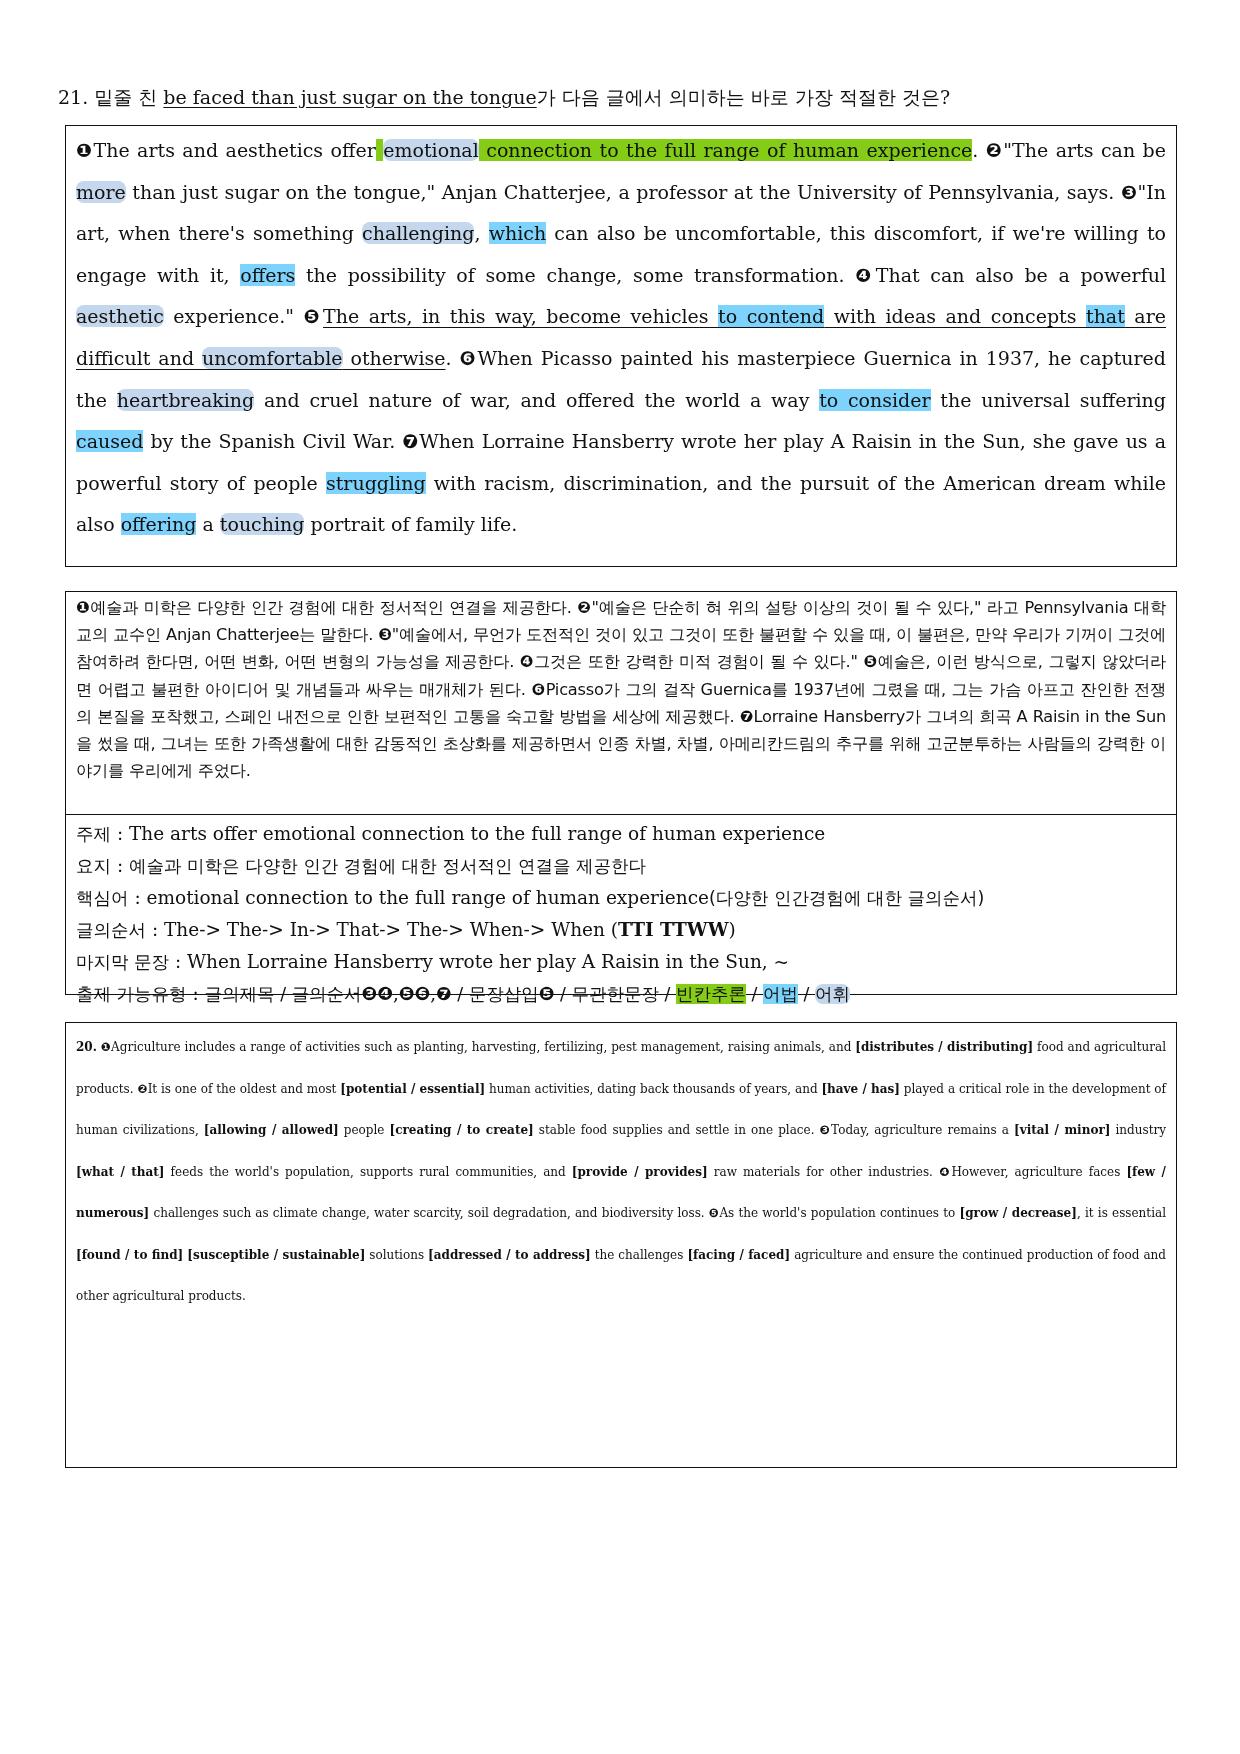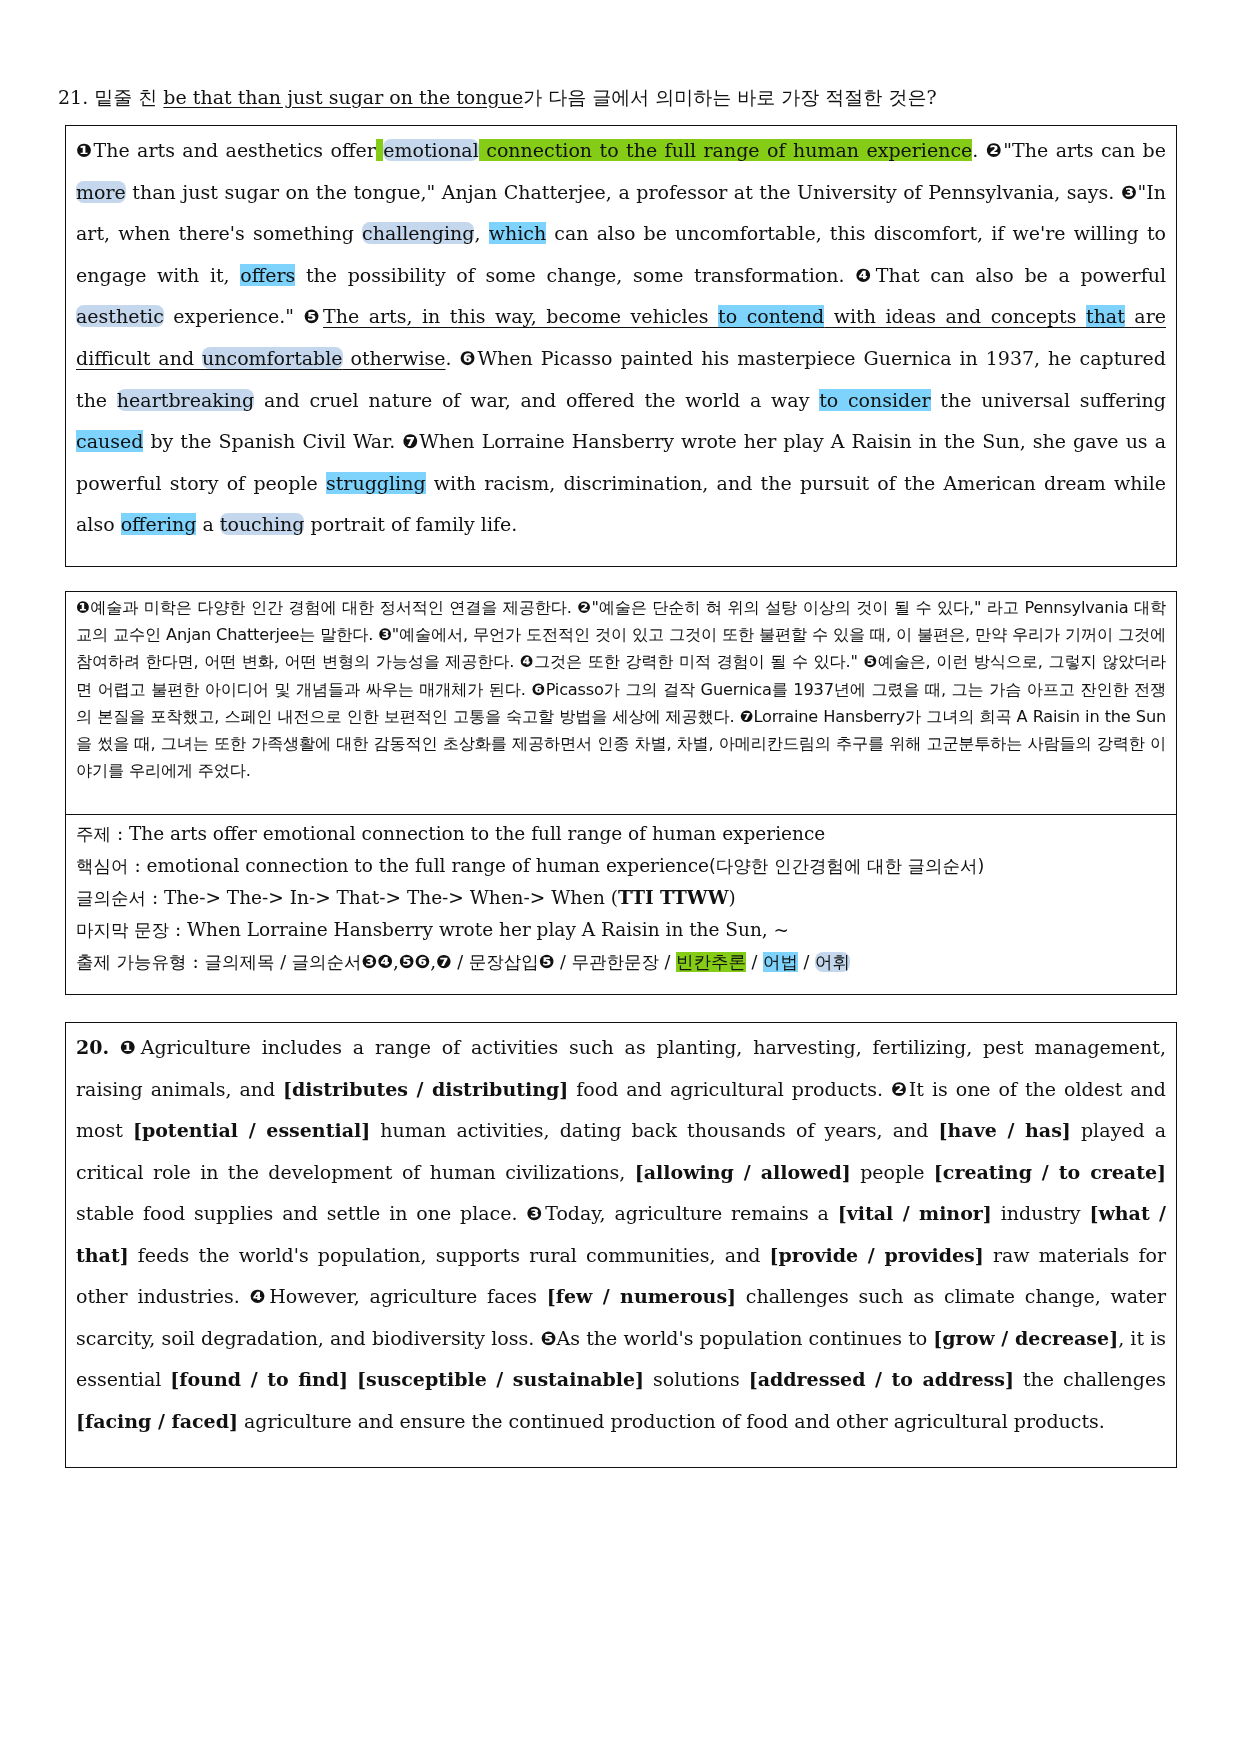--- a/index.html
+++ b/index.html
@@ -26,42 +26,43 @@
       font-size: 16.2px; line-height: 27.2px; text-align: justify; letter-spacing: -0.2px;
     }
     .summary {
       top: 814px; height: 181px; padding: 3px 10px 8px 10px;
       font-size: 18.5px; line-height: 31px;
     }
     .summary .row { white-space: nowrap; }
     .summary .ko { font-family: "DejaVu Sans", "Liberation Sans", sans-serif; font-size: 17.5px; }
     .exercise {
       top: 1022px; height: 446px; padding: 4px 10px 8px 10px;
-      font-size: 19px; line-height: 41.5px; text-align: justify;
+      font-size: 12px; line-height: 41.5px; text-align: justify;
     }
     .hl-gray  { background: #84cc16; }
     .hl-blue  { background: #c5d7ec; border-radius: 8px; }
     .hl-green { background: #7dd3fc; }
     .ul { text-decoration: underline; text-underline-offset: 4px; }
     .b  { font-weight: bold; }
     .circ { font-family: "DejaVu Sans", sans-serif; font-weight: bold; }
     .seg { }
   </style>
 </head>
 <body>
 
 <div class="question">
-  <span>21.</span><span> 밑줄 친 </span><span class="u">be that than just sugar on the tongue</span><span>가 다음 글에서 의미하는 바로 가장 적절한 것은?</span>
+  <span>21.</span><span> 밑줄 친 </span><span class="u">be faced than just sugar on the tongue</span><span>가 다음 글에서 의미하는 바로 가장 적절한 것은?</span>
 </div>
 
 <div class="box passage"><span class="seg circ">❶</span><span class="seg ">The arts and aesthetics offer</span><span class="seg hl-gray"> </span><span class="seg hl-blue">emotional</span><span class="seg hl-gray"> connection to the full range of human experience</span><span class="seg ">. </span><span class="seg circ">❷</span><span class="seg ">"The arts can be </span><span class="seg hl-blue">more</span><span class="seg "> than just sugar on the tongue," Anjan Chatterjee, a professor at the University of Pennsylvania, says. </span><span class="seg circ">❸</span><span class="seg ">"In art, when there's something </span><span class="seg hl-blue">challenging</span><span class="seg ">, </span><span class="seg hl-green">which</span><span class="seg "> can also be uncomfortable, this discomfort, if we're willing to engage with it, </span><span class="seg hl-green">offers</span><span class="seg "> the possibility of some change, some transformation. </span><span class="seg circ">❹</span><span class="seg ">That can also be a powerful </span><span class="seg hl-blue">aesthetic</span><span class="seg "> experience." </span><span class="seg circ">❺</span><span class="seg ul">The arts, in this way, become vehicles </span><span class="seg ul hl-green">to contend</span><span class="seg ul"> with ideas and concepts </span><span class="seg ul hl-green">that</span><span class="seg ul"> are difficult and </span><span class="seg ul hl-blue">uncomfortable</span><span class="seg ul"> otherwise</span><span class="seg ">. </span><span class="seg circ">❻</span><span class="seg ">When Picasso painted his masterpiece Guernica in 1937, he captured the </span><span class="seg hl-blue">heartbreaking</span><span class="seg "> and cruel nature of war, and offered the world a way </span><span class="seg hl-green">to consider</span><span class="seg "> the universal suffering </span><span class="seg hl-green">caused</span><span class="seg "> by the Spanish Civil War. </span><span class="seg circ">❼</span><span class="seg ">When Lorraine Hansberry wrote her play A Raisin in the Sun, she gave us a powerful story of people </span><span class="seg hl-green">struggling</span><span class="seg "> with racism, discrimination, and the pursuit of the American dream while also </span><span class="seg hl-green">offering</span><span class="seg "> a </span><span class="seg hl-blue">touching</span><span class="seg "> portrait of family life.</span></div>
 
 <div class="box translation"><span class="seg circ">❶</span><span class="seg ">예술과 미학은 다양한 인간 경험에 대한 정서적인 연결을 제공한다. </span><span class="seg circ">❷</span><span class="seg ">"예술은 단순히 혀 위의 설탕 이상의 것이 될 수 있다," 라고 Pennsylvania 대학교의 교수인 Anjan Chatterjee는 말한다. </span><span class="seg circ">❸</span><span class="seg ">"예술에서, 무언가 도전적인 것이 있고 그것이 또한 불편할 수 있을 때, 이 불편은, 만약 우리가 기꺼이 그것에 참여하려 한다면, 어떤 변화, 어떤 변형의 가능성을 제공한다. </span><span class="seg circ">❹</span><span class="seg ">그것은 또한 강력한 미적 경험이 될 수 있다." </span><span class="seg circ">❺</span><span class="seg ">예술은, 이런 방식으로, 그렇지 않았더라면 어렵고 불편한 아이디어 및 개념들과 싸우는 매개체가 된다. </span><span class="seg circ">❻</span><span class="seg ">Picasso가 그의 걸작 Guernica를 1937년에 그렸을 때, 그는 가슴 아프고 잔인한 전쟁의 본질을 포착했고, 스페인 내전으로 인한 보편적인 고통을 숙고할 방법을 세상에 제공했다. </span><span class="seg circ">❼</span><span class="seg ">Lorraine Hansberry가 그녀의 희곡 A Raisin in the Sun을 썼을 때, 그녀는 또한 가족생활에 대한 감동적인 초상화를 제공하면서 인종 차별, 차별, 아메리칸드림의 추구를 위해 고군분투하는 사람들의 강력한 이야기를 우리에게 주었다.</span></div>
 
 <div class="box summary">
     <div class="row"><span class="ko">주제</span><span> : </span><span class="seg ">The arts offer emotional connection to the full range of human experience</span></div>
+    <div class="row"><span class="ko">요지</span><span> : </span><span class="seg ko">예술과 미학은 다양한 인간 경험에 대한 정서적인 연결을 제공한다</span></div>
     <div class="row"><span class="ko">핵심어</span><span> : </span><span class="seg ">emotional connection to the full range of human experience</span><span class="seg ko">(다양한 인간경험에 대한 글의순서)</span></div>
     <div class="row"><span class="ko">글의순서</span><span> : </span><span class="seg ">The-&gt; The-&gt; In-&gt; That-&gt; The-&gt; When-&gt; When (</span><span class="seg b">TTI TTWW</span><span class="seg ">)</span></div>
     <div class="row"><span class="ko">마지막 문장</span><span> : </span><span class="seg ">When Lorraine Hansberry wrote her play A Raisin in the Sun, ~</span></div>
     <div class="row"><span class="ko">출제 가능유형</span><span> : </span><span class="seg ko">글의제목 / 글의순서</span><span class="seg circ">❸❹</span><span class="seg ">,</span><span class="seg circ">❺❻</span><span class="seg ">,</span><span class="seg circ">❼</span><span class="seg ko"> / 문장삽입</span><span class="seg circ">❺</span><span class="seg ko"> / 무관한문장 / </span><span class="seg ko hl-gray">빈칸추론</span><span class="seg ko"> / </span><span class="seg ko hl-green">어법</span><span class="seg ko"> / </span><span class="seg ko hl-blue">어휘</span></div>
   </div>
 
 <div class="box exercise"><span class="seg b">20.</span><span class="seg ">  </span><span class="seg circ">❶</span><span class="seg ">Agriculture includes a range of activities such as planting, harvesting, fertilizing, pest management, raising animals, and </span><span class="seg b">[distributes / distributing]</span><span class="seg "> food and agricultural products. </span><span class="seg circ">❷</span><span class="seg ">It is one of the oldest and most </span><span class="seg b">[potential / essential]</span><span class="seg "> human activities, dating back thousands of years, and </span><span class="seg b">[have / has]</span><span class="seg "> played a critical role in the development of human civilizations, </span><span class="seg b">[allowing / allowed]</span><span class="seg "> people </span><span class="seg b">[creating / to create]</span><span class="seg "> stable food supplies and settle in one place. </span><span class="seg circ">❸</span><span class="seg ">Today, agriculture remains a </span><span class="seg b">[vital / minor]</span><span class="seg "> industry </span><span class="seg b">[what / that]</span><span class="seg "> feeds the world's population, supports rural communities, and </span><span class="seg b">[provide / provides]</span><span class="seg "> raw materials for other industries. </span><span class="seg circ">❹</span><span class="seg ">However, agriculture faces </span><span class="seg b">[few / numerous]</span><span class="seg "> challenges such as climate change, water scarcity, soil degradation, and biodiversity loss. </span><span class="seg circ">❺</span><span class="seg ">As the world's population continues to </span><span class="seg b">[grow / decrease]</span><span class="seg ">, it is essential </span><span class="seg b">[found / to find]</span><span class="seg "> </span><span class="seg b">[susceptible / sustainable]</span><span class="seg "> solutions </span><span class="seg b">[addressed / to address]</span><span class="seg "> the challenges </span><span class="seg b">[facing / faced]</span><span class="seg "> agriculture and ensure the continued production of food and other agricultural products.</span></div>
 
 </body></html>

